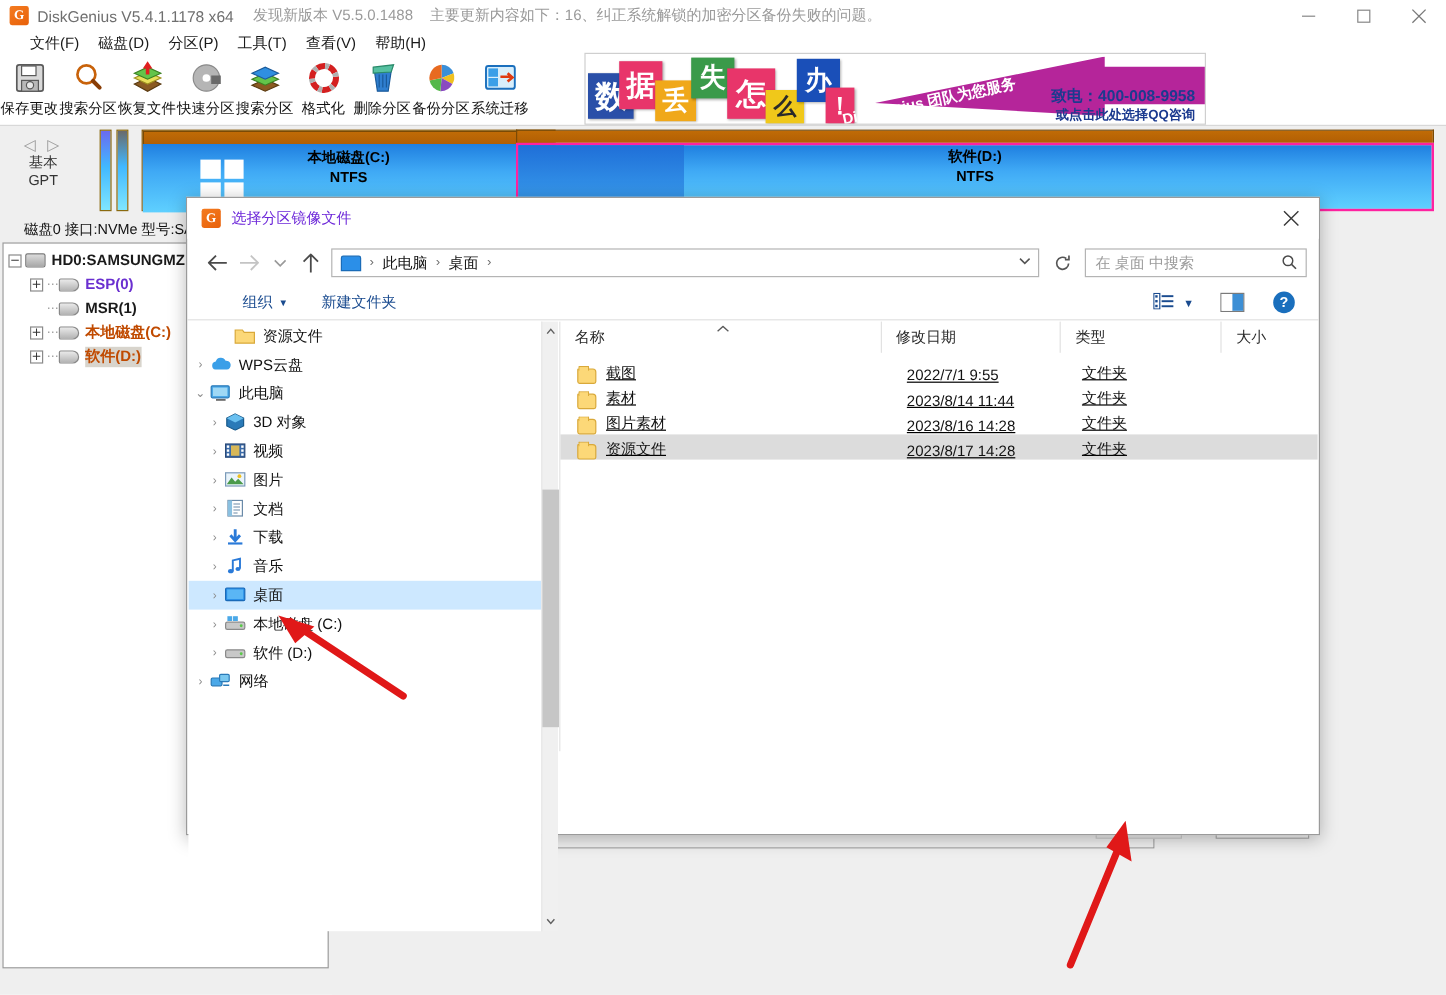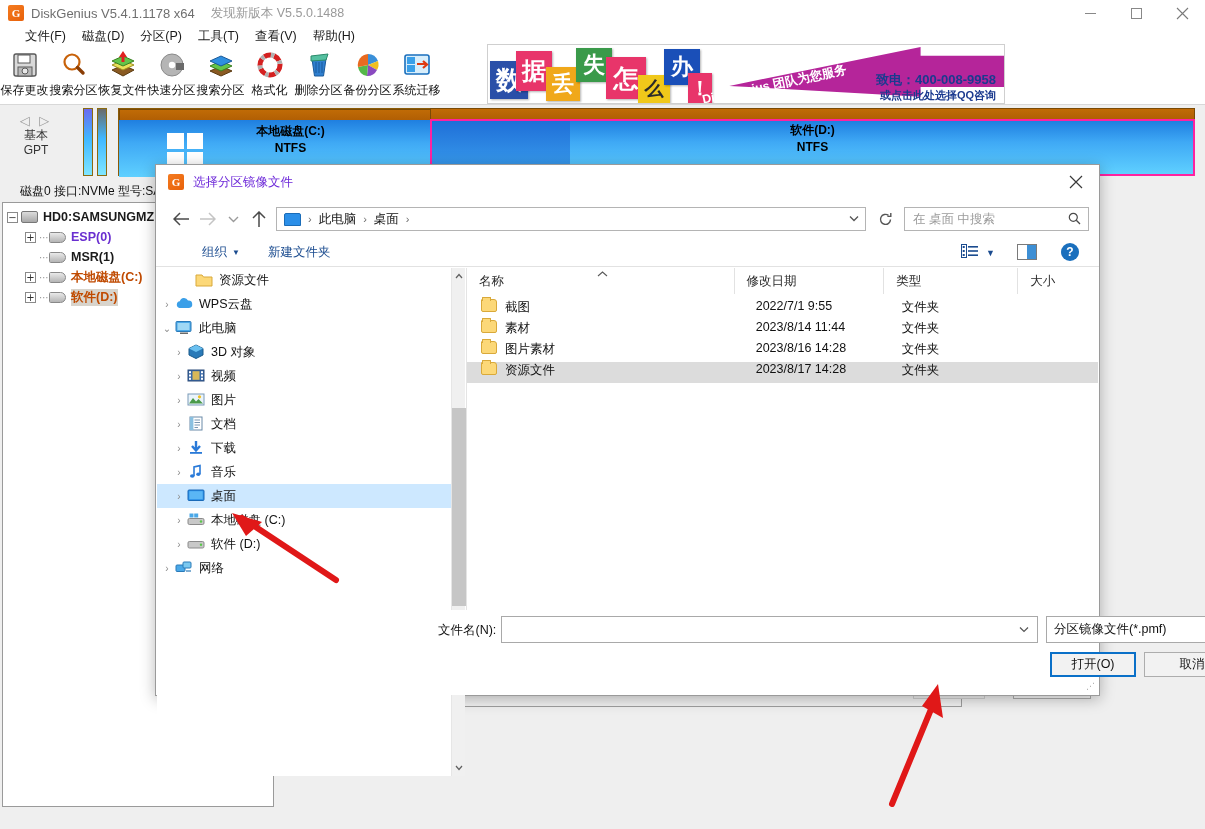--- a/index.html
+++ b/index.html
@@ -335,21 +335,21 @@
     display:flex; align-items:center;
   }
   .col-h {
     height:26px; display:flex; align-items:center; padding-left:12px;
     font-size:12.5px; color:#2a2a2a; border-right:1px solid #e2e2e2;
     position:relative;
   }
   #sort-caret {
     position:absolute; left:130px; top:1px; color:#4a4a4a; font-size:9px;
   }
-  .frow { display:flex; align-items:flex-start; height:21px; }
+  .frow { display:flex; align-items:flex-end; height:21px;text-decoration:underline; }
   .frow.sel { background:#dcdcdc; }
   .folder-ico {
     width:16px; height:13px; margin-left:14px; margin-right:8px; flex:none;
     background:#fcd878; border:1px solid #d9a93a; border-radius:1px 3px 2px 2px;
     position:relative;
   }
   .folder-ico::before {
     content:""; position:absolute; left:0; top:-3px; width:7px; height:3px;
     background:#fcd878; border:1px solid #d9a93a; border-bottom:0; border-radius:1px 1px 0 0;
   }
@@ -395,20 +395,21 @@
 </style>
 </head>
 <body>
 
 <div id="app-window">
 
   <div id="titlebar">
     <div id="app-logo">G</div>
     <span id="app-title">DiskGenius V5.4.1.1178 x64</span>
     <span id="update-version">发现新版本 V5.5.0.1488</span>
+    <span id="update-note">主要更新内容如下：16、纠正系统解锁的加密分区备份失败的问题。</span>
     <div class="wincontrol" id="btn-min">
         <i class="gl-min"></i>
       </div>
     <div class="wincontrol" id="btn-max">
         <i class="gl-max"></i>
       </div>
     <div class="wincontrol" id="btn-close">
       <svg width="13" height="13" viewBox="0 0 13 13">
           <path d="M1 1 L12 12 M12 1 L1 12" stroke="#7a7a7a" stroke-width="1.1" fill="none"></path>
         </svg>
@@ -915,37 +916,20 @@
       <div class="frow sel">
         <span class="folder-ico"></span>
         <span class="fcell" style="width:246px;">资源文件</span>
         <span class="fcell" style="width:150px; padding-left:12px;">2023/8/17 14:28</span>
         <span class="fcell" style="width:134px; padding-left:12px;">文件夹</span>
         <span class="fcell" style="width:80px; padding-left:12px;"></span>
       </div>
     </div>
   </div>
 
-  <div id="fd-bottom">
-    <div id="fn-label">文件名(N):</div>
-    <div id="fn-input">
-      <span id="fn-caret">
-        <svg width="10" height="7" viewBox="0 0 10 7">
-            <path d="M1 1.5 L5 5.5 L9 1.5" stroke="#555" stroke-width="1.2" fill="none"></path>
-          </svg>
-      </span>
-    </div>
-    <div id="ftype">
-      <span id="ftype-lbl">分区镜像文件(*.pmf)</span>
-
-    </div>
-    <div id="btn-open">打开(O)</div>
-    <div id="btn-cancel">取消</div>
-    <div id="resize-grip">⋰</div>
-  </div>
 </div>
 
 <svg class="annot-arrow" style="left:222px; top:506px; width:120px; height:80px;" viewBox="0 0 120 80">
   <path d="M114 74 L20 12" stroke="#e01818" stroke-width="6" stroke-linecap="round"></path>
   <path d="M10 7 L40 16 L24 30 Z" fill="#e01818"></path>
 </svg>
 <svg class="annot-arrow" style="left:880px; top:676px; width:80px; height:135px;" viewBox="0 0 80 135">
   <path d="M12 128 L54 26" stroke="#e01818" stroke-width="6" stroke-linecap="round"></path>
   <path d="M58 8 L63 42 L42 30 Z" fill="#e01818"></path>
 </svg>

